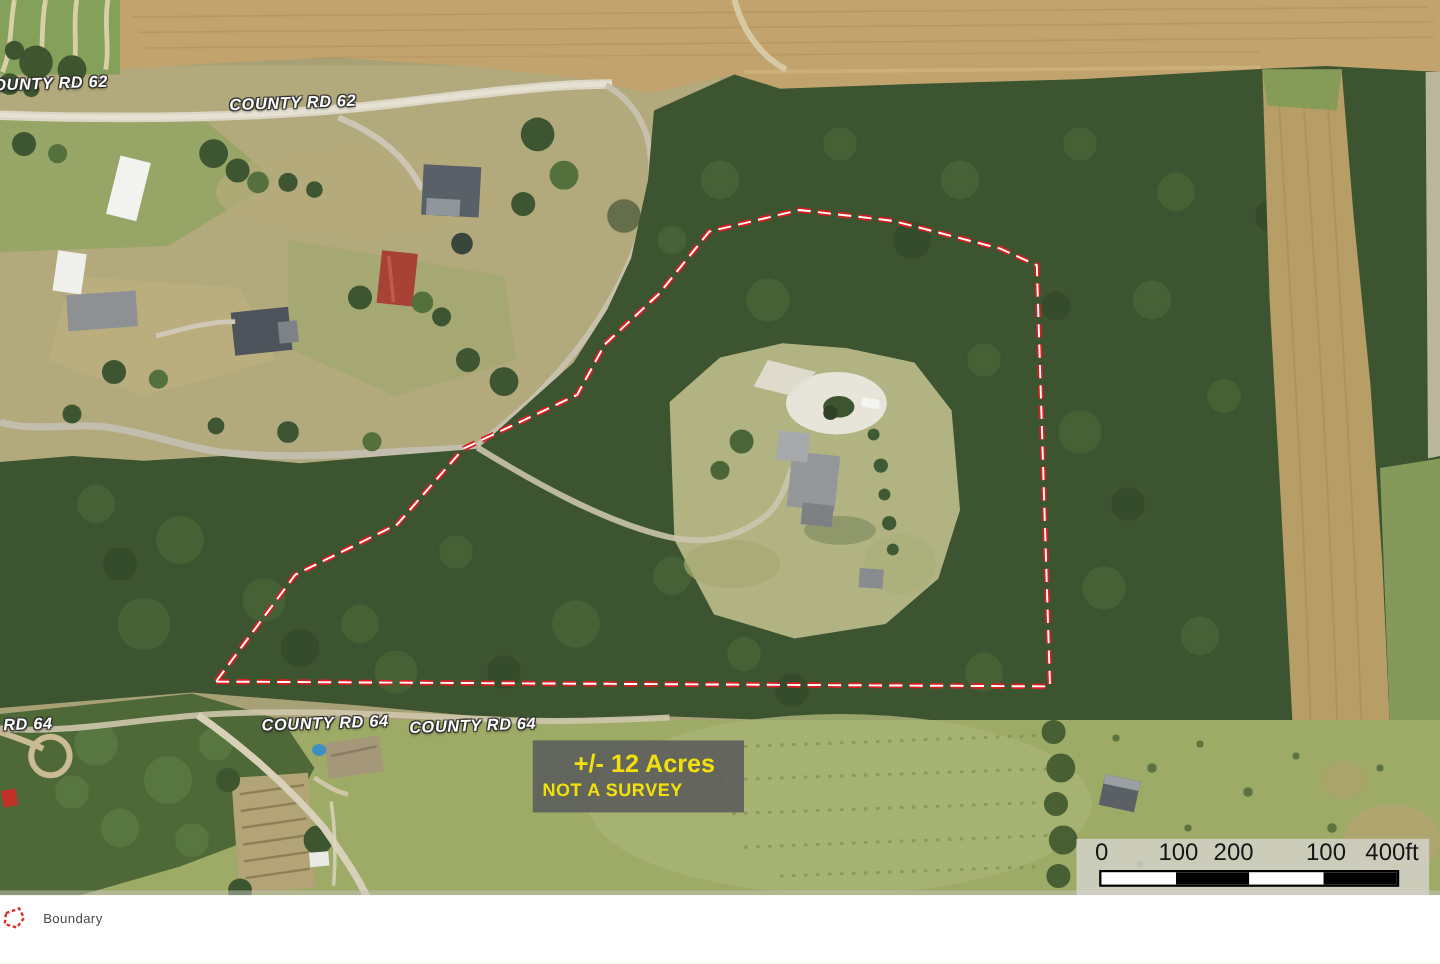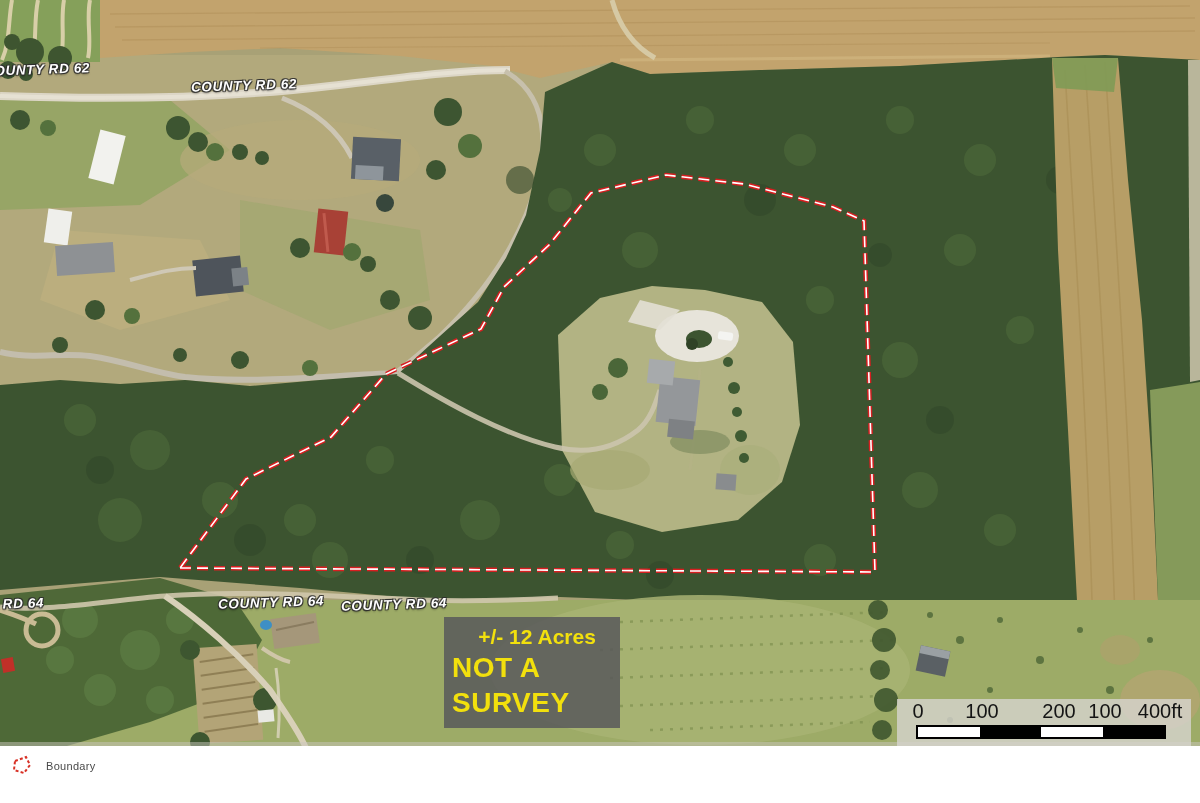--- a/index.html
+++ b/index.html
@@ -17,39 +17,39 @@
     text-shadow:-1px -1px 0 rgba(45,45,45,.85),1px -1px 0 rgba(45,45,45,.85),
                 -1px 1px 0 rgba(45,45,45,.85),1px 1px 0 rgba(45,45,45,.85),
                 0 2px 2px rgba(0,0,0,.35);
     transform:rotate(-2deg);
   }
   .area-label{
     position:absolute;left:444px;top:617px;width:176px;box-sizing:border-box;
     background:rgba(88,88,90,0.85);color:#f2e00d;padding:6px 8px 8px 8px;
   }
   .area-label .l1{display:block;font-size:21px;font-weight:bold;padding-left:10px;line-height:1.3;text-align:center;}
-  .area-label .l2{display:block;font-size:28px;font-weight:bold;line-height:1.25;letter-spacing:.5px;}
+  .area-label .l2{display:block;font-size:15px;font-weight:bold;line-height:1.25;letter-spacing:.5px;}
   .scalebar{
     position:absolute;left:897px;top:699px;width:294px;height:49px;
     background:rgba(214,211,205,0.82);
   }
   .scalebar .tick{
     position:absolute;top:1px;transform:translateX(-50%);
     font-size:20px;font-weight:500;color:#141414;white-space:nowrap;
   }
   .scalebar .bar{
     position:absolute;left:19px;top:26px;width:246px;height:10px;
     border:2px solid #000;display:flex;
   }
   .scalebar .seg{flex:1 1 auto;height:100%;}
   .seg.w{background:#ffffff;} .seg.b{background:#000000;}
   .footer{
     position:absolute;left:0;top:746px;width:1200px;height:57px;background:#ffffff;
   }
-  .legend-item{position:absolute;left:10px;top:9px;display:flex;align-items:center;}
+  .legend-item{position:absolute;left:0;top:9px;display:flex;align-items:center;}
   .legend-item .sym{width:24px;height:22px;}
   .legend-item .lbl{margin-left:12px;font-size:11px;color:#4a4a4a;letter-spacing:.3px;}
 </style>
 </head>
 <body>
 
 <div class="canvas">
   <div class="map">
 
     <svg class="aerial" width="1200" height="746" viewBox="0 0 1200 746">
@@ -282,21 +282,21 @@
     <div class="road-label" style="left:341px;top:597px;">COUNTY RD 64</div>
 
     <div class="area-label">
       <span class="l1">+/- 12 Acres</span>
       <span class="l2">NOT A SURVEY</span>
     </div>
 
     <div class="scalebar">
       <span class="tick" style="left:21px;">0</span>
       <span class="tick" style="left:85px;">100</span>
-      <span class="tick" style="left:162px;">200</span>
+      <span class="tick" style="left:131px;">200</span>
       <span class="tick" style="left:208px;">100</span>
       <span class="tick" style="left:263px;">400ft</span>
       <div class="bar">
         <div class="seg w"></div>
         <div class="seg b"></div>
         <div class="seg w"></div>
         <div class="seg b"></div>
       </div>
     </div>
   </div>

